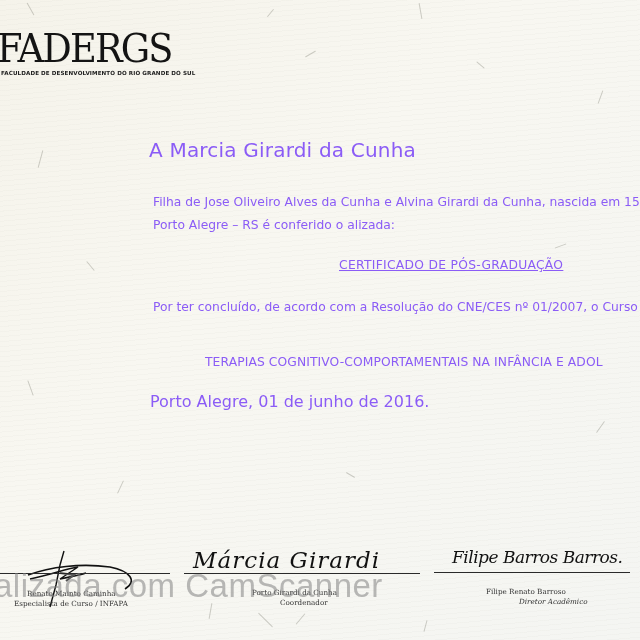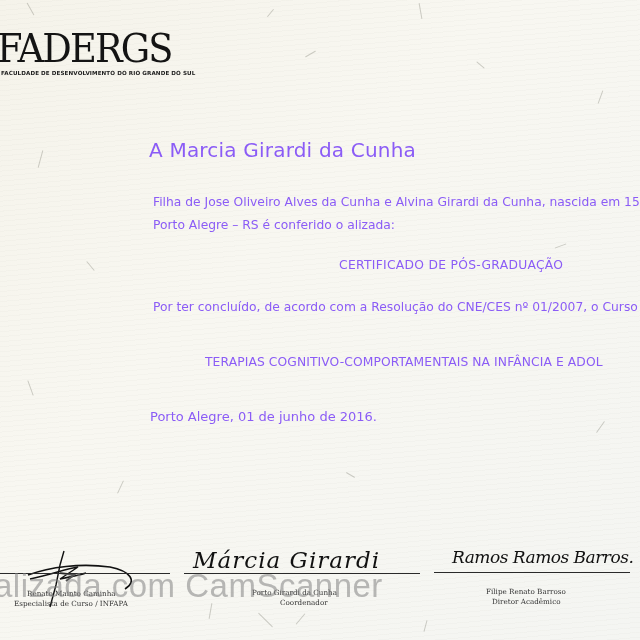--- a/index.html
+++ b/index.html
@@ -58,24 +58,24 @@
       color: #8b5cf6;
     }
     .recipient {
       left: 149px;
       top: 138px;
       font-size: 20px;
       letter-spacing: 0.2px;
     }
     .p1 { left: 153px; top: 195px; font-size: 12.3px; }
     .p2 { left: 153px; top: 218px; font-size: 12.3px; }
-    .cert-title { left: 339px; top: 258px; font-size: 12.3px; letter-spacing: 0.3px; }
+    .cert-title { left: 339px; top: 258px; font-size: 12.3px; letter-spacing: 0.3px; text-decoration: underline; }
     .p3 { left: 153px; top: 300px; font-size: 12.3px; }
     .course { left: 205px; top: 343px; font-size: 12.3px; letter-spacing: 0.1px; margin-top: 12px; }
-    .place-date { left: 150px; top: 409px; font-size: 13px; }
+    .place-date { left: 150px; top: 392px; font-size: 16px; }
 
     .sig-line {
       position: absolute;
       height: 1px;
       background: #2a2a2a;
     }
     .sig-name {
       position: absolute;
       font-family: "DejaVu Serif", serif;
       font-size: 7.2px;
@@ -157,20 +157,20 @@
   </div>
 
   <div>
     <div class="signature" style="left:193px;top:547px;font-size:23px;letter-spacing:1px;">Márcia Girardi</div>
     <div class="sig-line" style="left:184px;top:573px;width:236px;"></div>
     <div class="sig-name" style="left:252px;top:576px;">Porto Girardi da Cunha</div>
     <div class="sig-name" style="left:280px;top:586px;">Coordenador</div>
   </div>
 
   <div>
-    <div class="signature" style="left:452px;top:547px;font-size:17px;letter-spacing:-0.5px;">Ramos Ramos Barros.</div>
+    <div class="signature" style="left:452px;top:547px;font-size:17px;letter-spacing:-0.5px;">Filipe Barros Barros.</div>
     <div class="sig-line" style="left:434px;top:572px;width:196px;"></div>
     <div class="sig-name" style="left:486px;top:575px;">Filipe Renato Barroso</div>
-    <div class="sig-name" style="left:492px;top:585px;">Diretor Acadêmico</div>
+    <div class="sig-name" style="left:519px;top:585px;font-style:italic;">Diretor Acadêmico</div>
   </div>
 </div>
 
 <div class="watermark">alizada com CamScanner</div>
 
 </body></html>

